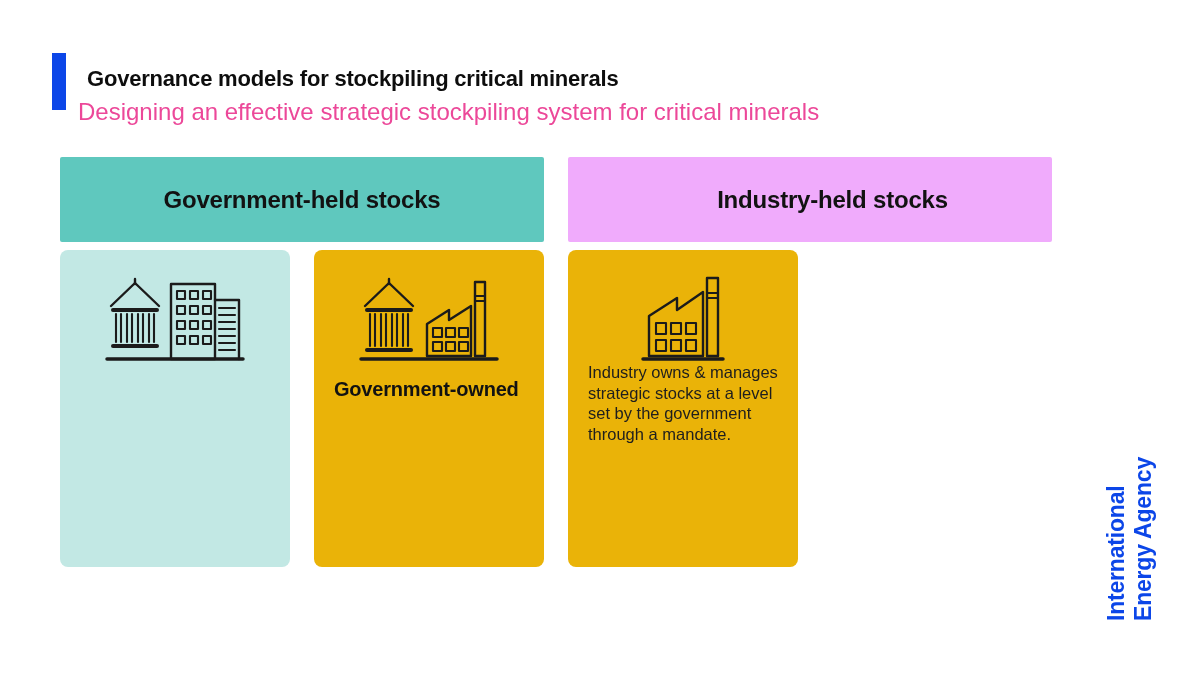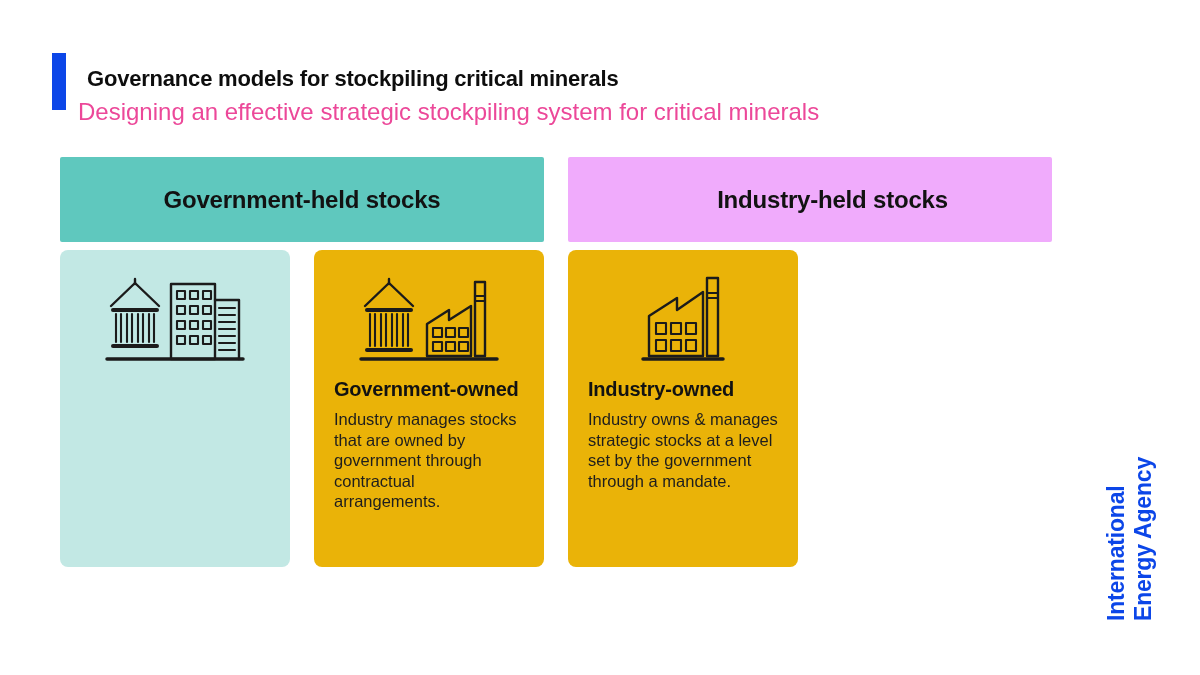--- a/index.html
+++ b/index.html
@@ -117,39 +117,37 @@
         <rect class="stroke thin" x="100" y="58" width="9" height="9"></rect>
         <rect class="stroke thin" x="74" y="72" width="9" height="9"></rect>
         <rect class="stroke thin" x="87" y="72" width="9" height="9"></rect>
         <rect class="stroke thin" x="100" y="72" width="9" height="9"></rect>
         <rect class="stroke" x="116" y="12" width="10" height="74"></rect>
         <path class="stroke thin" d="M116 26 H126 M116 31 H126"></path>
         <path class="stroke ground" d="M2 89 H138"></path>
       </svg>
     </div>
     <h3 class="card-title">Government-owned</h3>
-    <p class="card-body">Industry manages stocks that are owned by government through contractual arrangements.</p>
   </div>
 
   <div class="card orange-light">
     <div class="icon-wrap">
       <svg width="92" height="92" viewBox="0 0 92 92" aria-hidden="true">
         <path class="stroke" d="M12 86 V46 L40 28 V40 L66 22 V86 Z"></path>
         <rect class="stroke thin" x="19" y="53" width="10" height="11"></rect>
         <rect class="stroke thin" x="34" y="53" width="10" height="11"></rect>
         <rect class="stroke thin" x="49" y="53" width="10" height="11"></rect>
         <rect class="stroke thin" x="19" y="70" width="10" height="11"></rect>
         <rect class="stroke thin" x="34" y="70" width="10" height="11"></rect>
         <rect class="stroke thin" x="49" y="70" width="10" height="11"></rect>
         <rect class="stroke" x="70" y="8" width="11" height="78"></rect>
         <path class="stroke thin" d="M70 23 H81 M70 28 H81"></path>
         <path class="stroke ground" d="M6 89 H86"></path>
       </svg>
     </div>
-    <h3 class="card-title">Industry-owned</h3>
     <p class="card-body">Industry owns &amp; manages strategic stocks at a level set by the government through a mandate.</p>
   </div>
 
 </div>
 
 <div class="iea-logo">
   <span>International</span>
   <span>Energy Agency</span>
 </div>
 

